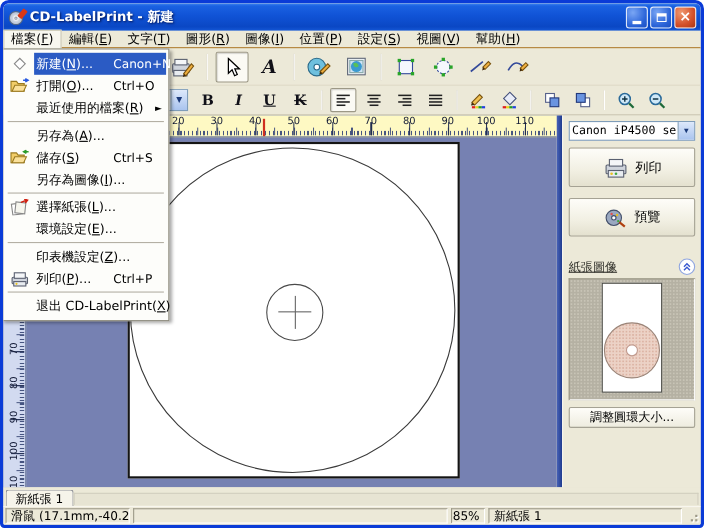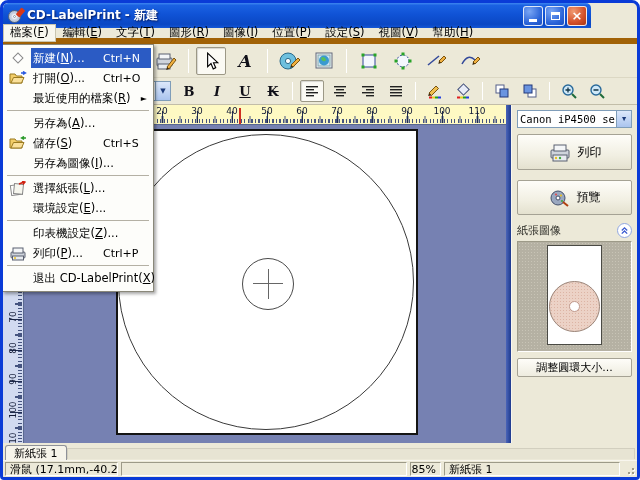--- a/index.html
+++ b/index.html
@@ -1,34 +1,34 @@
 <!DOCTYPE html>
 <html><head>
 <meta charset="utf-8">
 <style>
   * { box-sizing: border-box; margin:0; padding:0; }
   html,body { width:640px; height:480px; background:#fff; font-family:"DejaVu Sans","Liberation Sans",sans-serif; }
   .window{ position:relative; width:640px; height:480px; border:3px solid #0a3bd7; border-radius:8px 8px 4px 4px; background:#ece9d8; overflow:hidden; }
 
   
-  .titlebar{ position:absolute; left:0; top:0; width:588px; height:25px; display:flex; align-items:center; padding:0 4px; border-radius:5px 5px 0 0;
+  .titlebar{ position:absolute; left:0; top:0; width:634px; height:25px; display:flex; align-items:center; padding:0 4px; border-radius:5px 5px 0 0;
     background:linear-gradient(180deg,#3d85f0 0%,#1a61e2 10%,#1053d6 45%,#0a47c4 85%,#1457d6 100%); }
   .appicon{ width:16px; height:16px; margin-right:4px; position:relative; flex:0 0 auto; }
   .appicon .disc{ position:absolute; left:1px; top:2px; width:13px; height:13px; border-radius:50%; background:radial-gradient(circle,#fff 18%, #cfd6e2 40%, #9fb0c8 100%); border:1px solid #5a6a80;}
   .appicon .hole{ position:absolute; left:6px; top:7px; width:3px; height:3px; border-radius:50%; background:#fff; border:1px solid #8a94a4;}
   .appicon .pen{ position:absolute; right:0; top:0; width:5px; height:9px; background:#d83818; transform:rotate(40deg); border-radius:1px;}
   .wtitle{ flex:1; color:#fff; font-size:12px; font-weight:bold; text-shadow:1px 1px 2px rgba(0,10,60,.8); white-space:nowrap; overflow:hidden;}
   .tbtn{ width:20px; height:20px; margin-left:2px; border:1px solid rgba(255,255,255,.85); border-radius:3px; display:flex; align-items:center; justify-content:center; flex:0 0 auto;
     background:radial-gradient(circle at 30% 25%, #7aa6f4, #2a63d8 65%, #1c4fc0); color:#fff; }
   .tbtn.close{ background:radial-gradient(circle at 30% 25%, #f09a72, #d4502a 60%, #a83614); font-size:13px; font-weight:bold; line-height:1;}
   .glyph-min{ width:8px; height:3px; background:#fff; margin-top:10px;}
   .glyph-max{ width:9px; height:8px; border:1px solid #fff; border-top:3px solid #fff;}
 
   
-  .menubar{ position:absolute; left:0; top:25px; width:634px; height:16px; display:flex; align-items:center; background:#ece9d8; font-size:11.5px; border-bottom:6px solid #a16207;}
+  .menubar{ position:absolute; left:0; top:25px; width:634px; height:16px; display:flex; align-items:center; background:#ece9d8; font-size:11.5px; border-bottom:1px solid #a16207;}
   .menubar .mbi{ padding:1px 7px 2px; white-space:nowrap; color:#000;}
   .menubar .mbi.open{ background:#f8f7ef; border:1px solid #c9c5b0; padding:0 6px 1px;}
 
   
   .tb{ position:absolute; left:0; background:#ece9d8; display:flex; align-items:center; }
   .tb1{ top:41px; width:634px; height:34px; padding-left:146px; border-bottom:1px solid #dcd8c4;}
   .tb2{ top:75px; width:634px; height:27px; padding-left:146px; border-bottom:1px solid #c2bda8;}
   .tbtn2{ width:30px; height:28px; display:flex; align-items:center; justify-content:center; border:1px solid transparent; border-radius:2px; margin:0 2px; flex:0 0 auto;}
   .tb2 .tbtn2{ width:24px; height:22px;}
   .tbtn2.pressed{ background:#fbfaf4; border:1px solid #9a96865; border:1px solid #9c9886; box-shadow:inset 1px 1px 1px rgba(0,0,0,.15);}
@@ -65,21 +65,21 @@
   .cd-hub{ position:absolute; left:124px; top:127px; width:52px; height:52px; border:1px solid #4a4a4a; border-radius:50%;}
   .ch-h{ position:absolute; left:135px; top:152px; width:30px; height:1px; background:#666;}
   .ch-v{ position:absolute; left:150px; top:138px; width:1px; height:30px; background:#666;}
 
   
   .combo{ margin-top:3px; height:18px; border:1px solid #7f9db9; background:#fff; display:flex; align-items:center; font-size:10.5px; font-family:"DejaVu Sans Mono","Liberation Mono",monospace;}
   .combo .val{ padding:0 2px; white-space:nowrap; overflow:hidden; flex:1;}
   .combo .arr{ width:15px; height:16px; background:linear-gradient(180deg,#dce8fb,#aac4ee); border-left:1px solid #7f9db9; color:#1b3a7a; font-size:7px; display:flex; align-items:center; justify-content:center; flex:0 0 auto;}
   .bigbtn{ margin-top:6px; height:36px; width:100%; border:1px solid #a5a294; border-radius:2px; background:linear-gradient(180deg,#fefdf9,#f1efe2 60%,#e4e1cf); display:flex; align-items:center; justify-content:center; gap:6px; font-size:12px; color:#000;}
   .bigbtn.preview{ margin-top:10px; height:35px;}
-  .panel-hdr{ margin-top:8px; display:flex; align-items:center; font-size:11px; color:#30302a;}
+  .panel-hdr{ margin-top:20px; display:flex; align-items:center; font-size:11px; color:#30302a;text-decoration:underline;}
   .panel-hdr .chev{ margin-left:auto; width:15px; height:15px; border:1px solid #91a7e0; border-radius:50%; background:#fff; display:flex; align-items:center; justify-content:center;}
   .pbox{ margin-top:3px; height:111px; border:1px solid #9d9a88; border-right-color:#fff; border-bottom-color:#fff; background-color:#b5b1a3; background-image:radial-gradient(#c8c4b6 1px, transparent 1px); background-size:3px 3px; display:flex; justify-content:center;}
   .ppaper{ margin-top:3px; width:55px; height:100px; background:#fff; border:1px solid #4a4a44; position:relative;}
   .pdisc{ position:absolute; left:1px; top:35px; width:51px; height:51px; border-radius:50%; border:1px solid #9a8478; background-color:#ecd2c6; background-image:radial-gradient(#dcb4a4 1px, transparent 1px); background-size:3px 3px;}
   .phole{ position:absolute; left:19px; top:19px; width:11px; height:11px; border-radius:50%; background:#fff; border:1px solid #c09a8e;}
   .smallbtn{ margin-top:6px; height:19px; width:100%; border:1px solid #a5a294; border-radius:2px; background:linear-gradient(180deg,#fefdf9,#eeecdf); font-size:11px; color:#000; display:flex; align-items:center; justify-content:center;}
   .smallbtn.disabled{ margin-top:4px; color:#b2aea0; text-shadow:1px 1px 0 #fff; background:#f0eee2; border-color:#c6c2b2;}
 
   
   .tabbar{ position:absolute; left:0; top:440px; width:634px; height:17px; background:#ece9d8; display:flex; align-items:flex-end;}
@@ -395,21 +395,21 @@
 
   <div class="menu">
     <div class="mi hl">
       <span class="ic">
         <svg width="16" height="16" viewBox="0 0 16 16">
             <rect x="4.5" y="4.5" width="7" height="7" fill="#fff" stroke="#8a8a8a" transform="rotate(45 8 8)"></rect>
           </svg>
       </span>
       <span class="body">
           <span>新建(<u>N</u>)...</span>
-        <span class="sc">Ctrl+N</span>
+        <span class="sc">Canon+N</span>
         </span>
     </div>
     <div class="mi">
       <span class="ic">
         <svg width="18" height="14" viewBox="0 0 18 14">
           <path d="M1 3 L6 3 L7.5 5 L13 5 L13 12 L1 12 Z" fill="#f2cd68" stroke="#9a7a20"></path>
           <path d="M2 12 L4.5 6.5 L15 6.5 L12.5 12 Z" fill="#fae09a" stroke="#9a7a20"></path>
           <path d="M12 2 L16 2 M14 0.5 L16.5 2 L14 3.5" stroke="#2a5ae0" fill="none" stroke-width="1.4"></path>
         </svg>
       </span>

